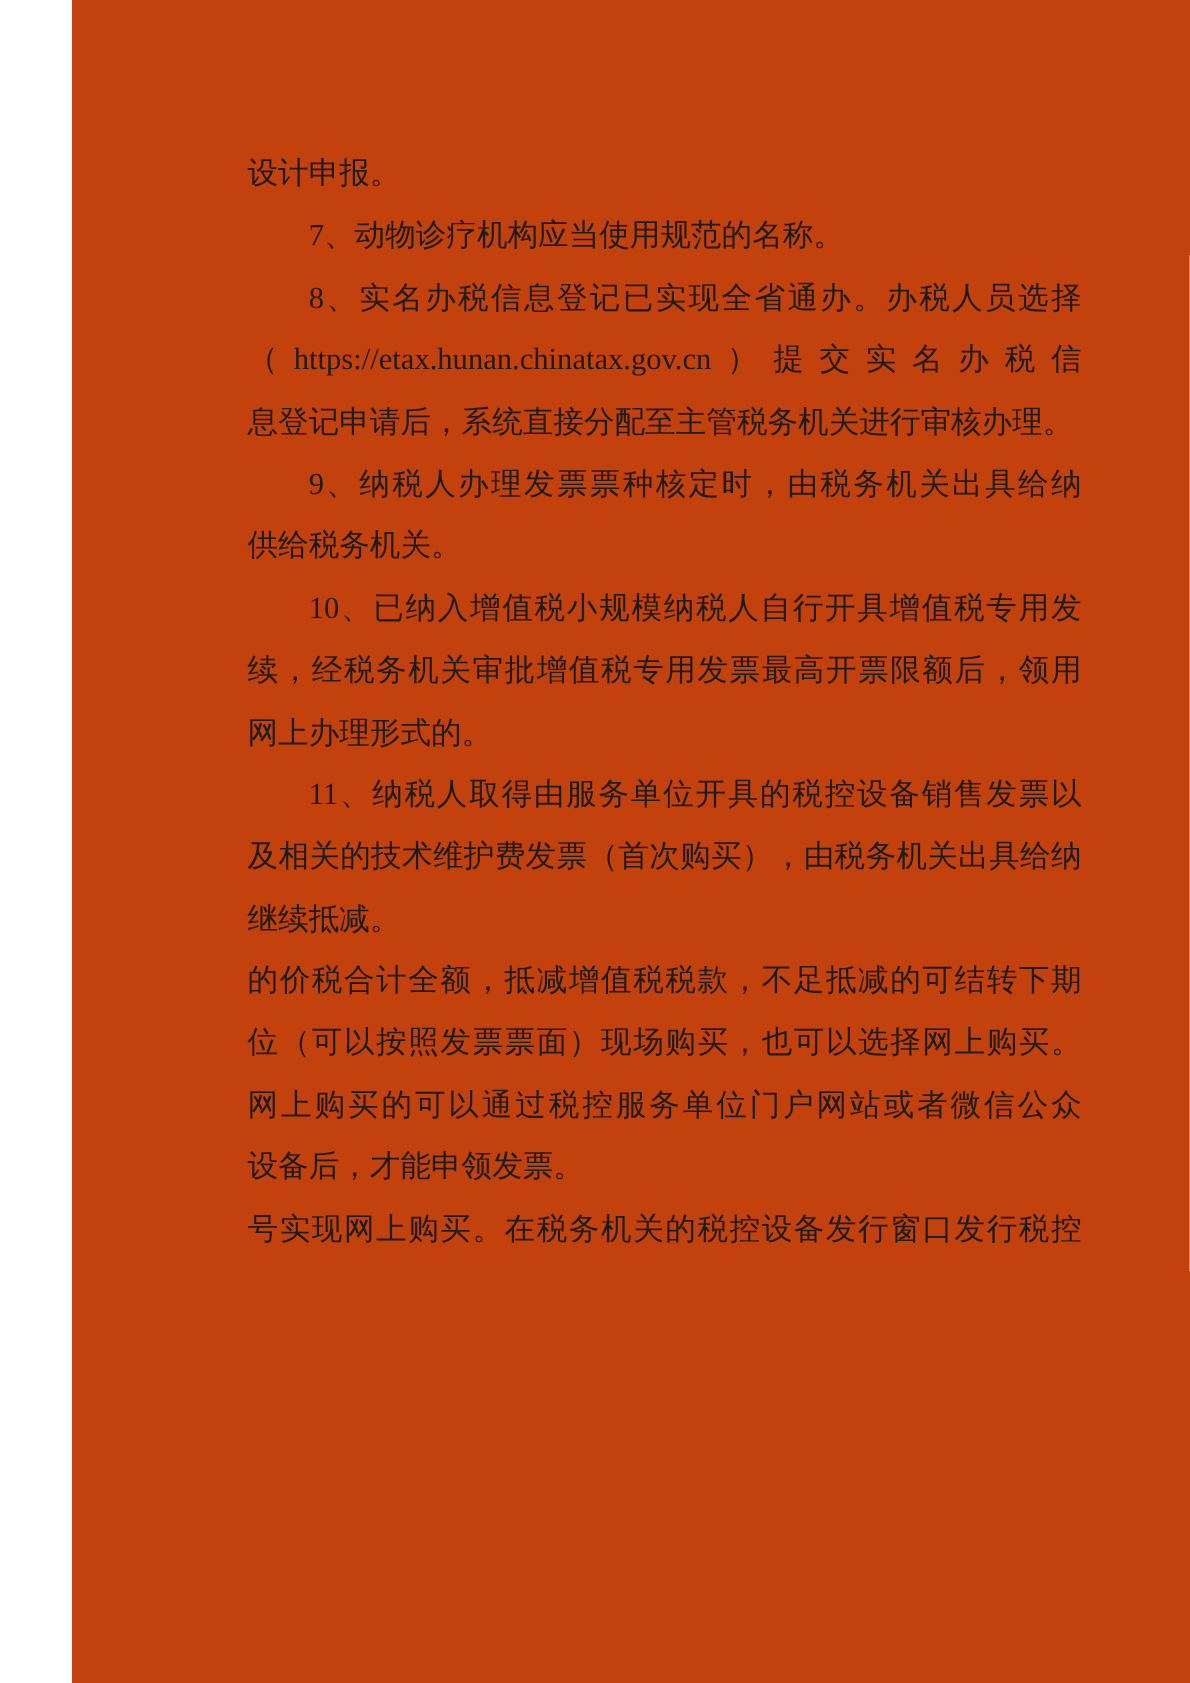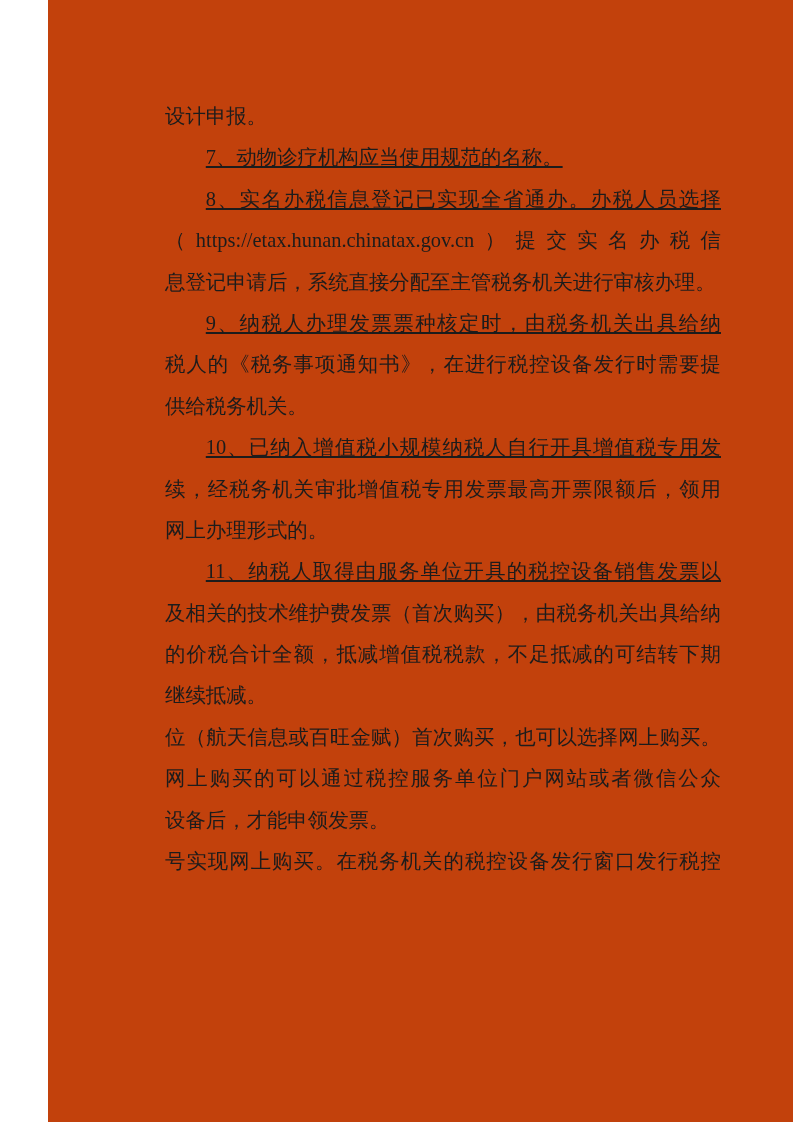--- a/index.html
+++ b/index.html
@@ -30,21 +30,20 @@
     line-height: 41.4px;
     text-align: left;
     overflow: visible;
   }
   .line.just {
     text-align: justify;
     text-align-last: justify;
   }
   .line.indent {
     text-indent: 2em;
-    text-decoration: underline;
   }
   .footer {
     position: absolute;
     left: 0;
     top: 1026px;
     width: 793px;
     height: 16px;
     line-height: 16px;
     text-align: right;
     font-family: "Liberation Sans", "DejaVu Sans", sans-serif;
@@ -57,30 +56,29 @@
 
 <div class="page">
 
   <div class="doc-body">
     <div class="line">设计申报。</div>
     <div class="line indent">7、动物诊疗机构应当使用规范的名称。</div>
     <div class="line indent just">8、实名办税信息登记已实现全省通办。办税人员选择</div>
     <div class="line just">（https://etax.hunan.chinatax.gov.cn）提交实名办税信</div>
     <div class="line">息登记申请后，系统直接分配至主管税务机关进行审核办理。</div>
     <div class="line indent just">9、纳税人办理发票票种核定时，由税务机关出具给纳</div>
-    <div class="line just">税人的《税务事项通知书》，在进行税控设备发行时需要提</div>
     <div class="line">供给税务机关。</div>
     <div class="line indent just">10、已纳入增值税小规模纳税人自行开具增值税专用发</div>
     <div class="line just">续，经税务机关审批增值税专用发票最高开票限额后，领用</div>
     <div class="line">网上办理形式的。</div>
     <div class="line indent just">11、纳税人取得由服务单位开具的税控设备销售发票以</div>
     <div class="line just">及相关的技术维护费发票（首次购买），由税务机关出具给纳</div>
+    <div class="line">继续抵减。</div>
     <div class="line just">的价税合计全额，抵减增值税税款，不足抵减的可结转下期</div>
-    <div class="line">继续抵减。</div>
-    <div class="line just">位（航天信息或百旺金赋）首次购买，也可以选择网上购买。</div>
+    <div class="line just">位（可以按照发票票面）现场购买，也可以选择网上购买。</div>
     <div class="line just">网上购买的可以通过税控服务单位门户网站或者微信公众</div>
     <div class="line">设备后，才能申领发票。</div>
     <div class="line just">号实现网上购买。在税务机关的税控设备发行窗口发行税控</div>
   </div>
 
   <div class="footer">
     <span>13</span>
   </div>
 
 </div>

